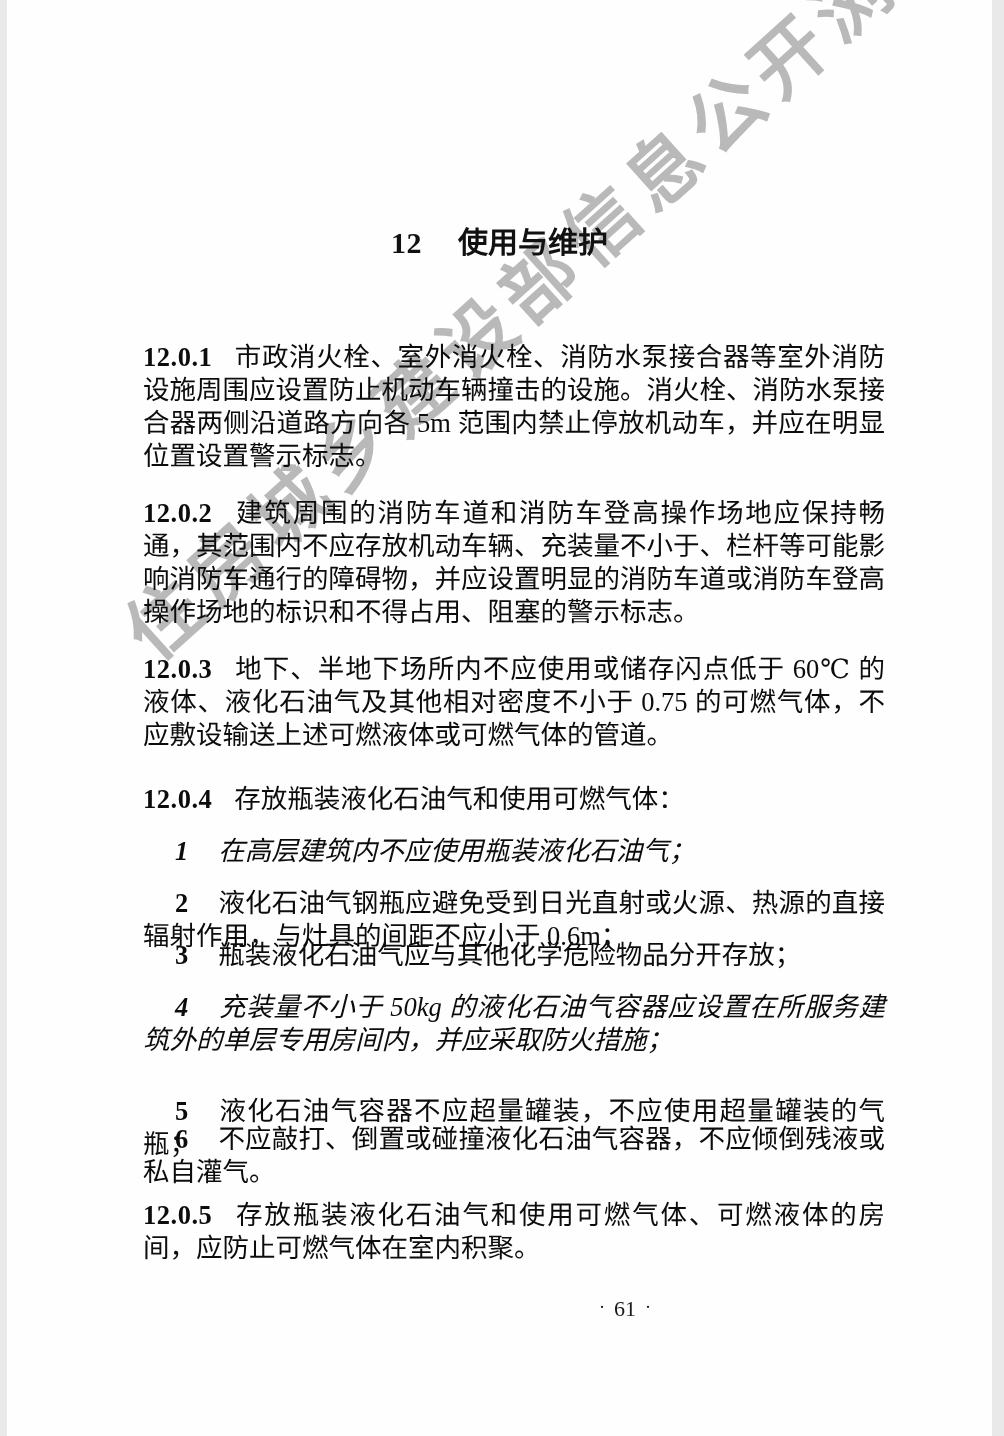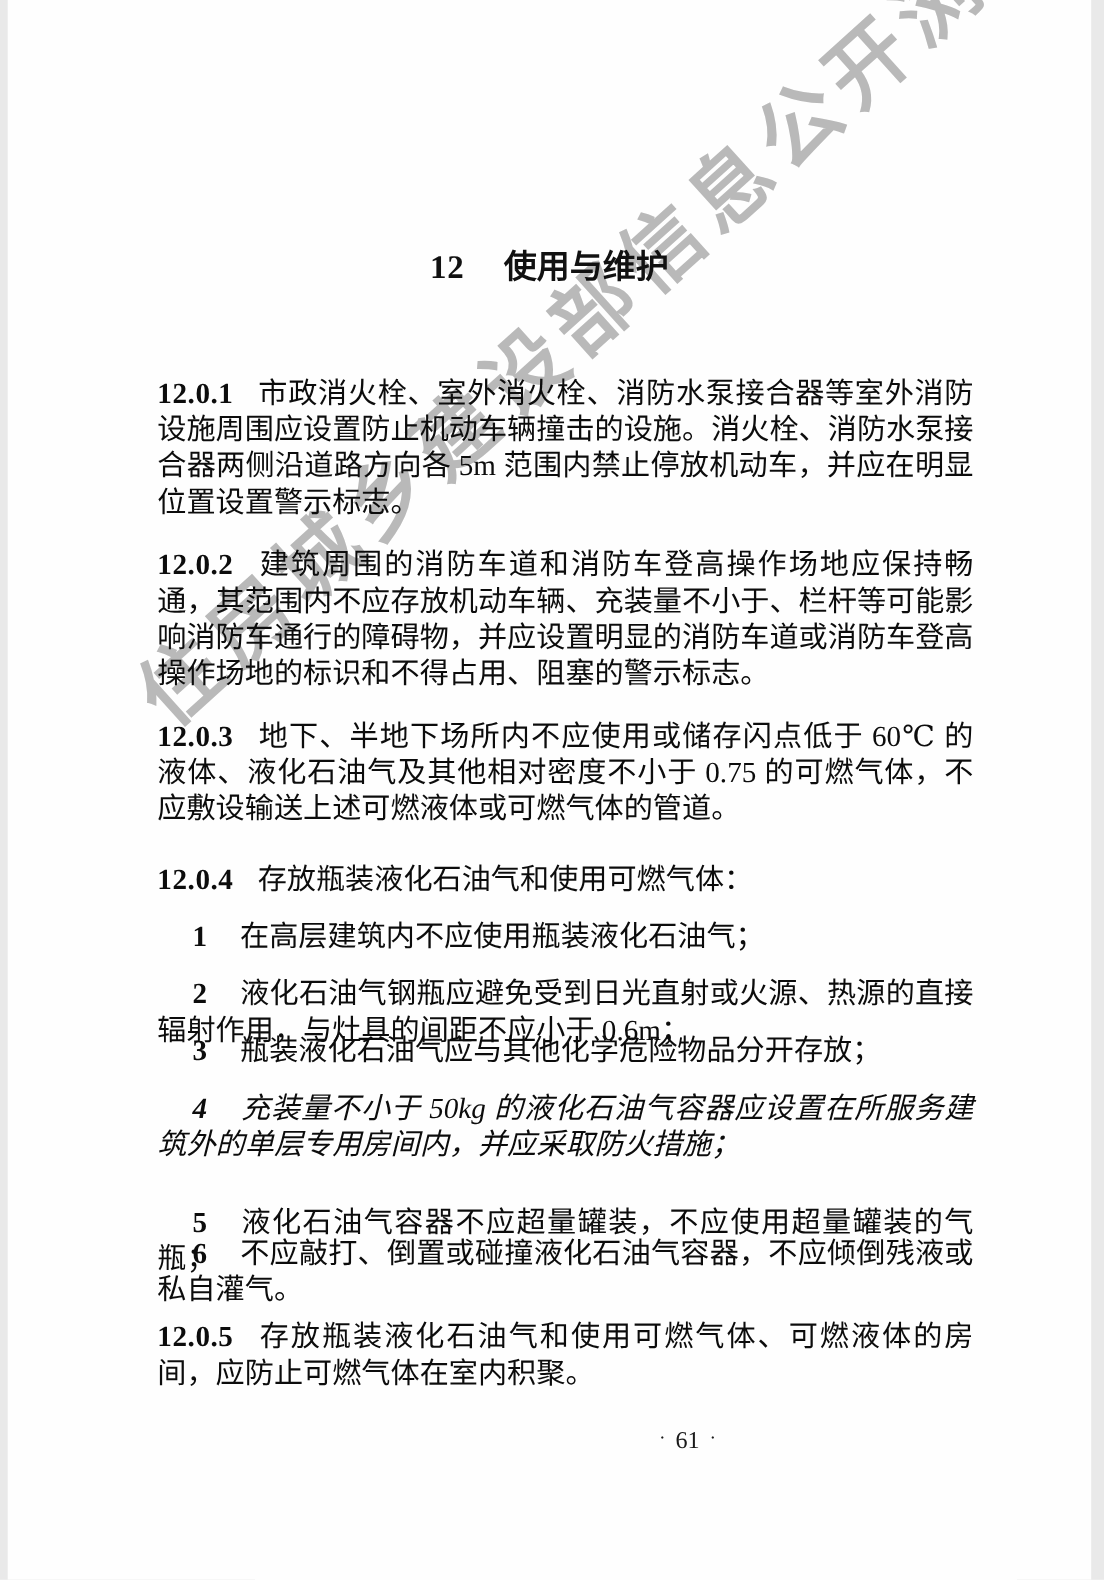--- a/index.html
+++ b/index.html
@@ -150,21 +150,21 @@
     </div>
 
     <div class="body-block" style="top:653px;">
       <p class="para"><span class="clause-id">12.0.3</span><span class="sp-wide"></span><span>地下、半地下场所内不应使用或储存闪点低于 60℃ 的液体、液化石油气及其他相对密度不小于 0.75 的可燃气体，不应敷设输送上述可燃液体或可燃气体的管道。</span></p>
     </div>
 
     <div class="body-block" style="top:783px;">
       <p class="para"><span class="clause-id">12.0.4</span><span class="sp-wide"></span><span>存放瓶装液化石油气和使用可燃气体：</span></p>
     </div>
 
-    <div class="body-block" style="top:835px;">
+    <div class="body-block" style="top:835px;font-style:italic;">
       <p class="para"><span class="item-indent"></span><span class="item-id">1</span><span class="sp-item-lead"></span><span>在高层建筑内不应使用瓶装液化石油气；</span></p>
     </div>
 
     <div class="body-block" style="top:887px;">
       <p class="para"><span class="item-indent"></span><span class="item-id">2</span><span class="sp-item-lead"></span><span>液化石油气钢瓶应避免受到日光直射或火源、热源的直接辐射作用，与灶具的间距不应小于 0.6m；</span></p>
     </div>
 
     <div class="body-block" style="top:939px;">
       <p class="para"><span class="item-indent"></span><span class="item-id">3</span><span class="sp-item-lead"></span><span>瓶装液化石油气应与其他化学危险物品分开存放；</span></p>
     </div>

